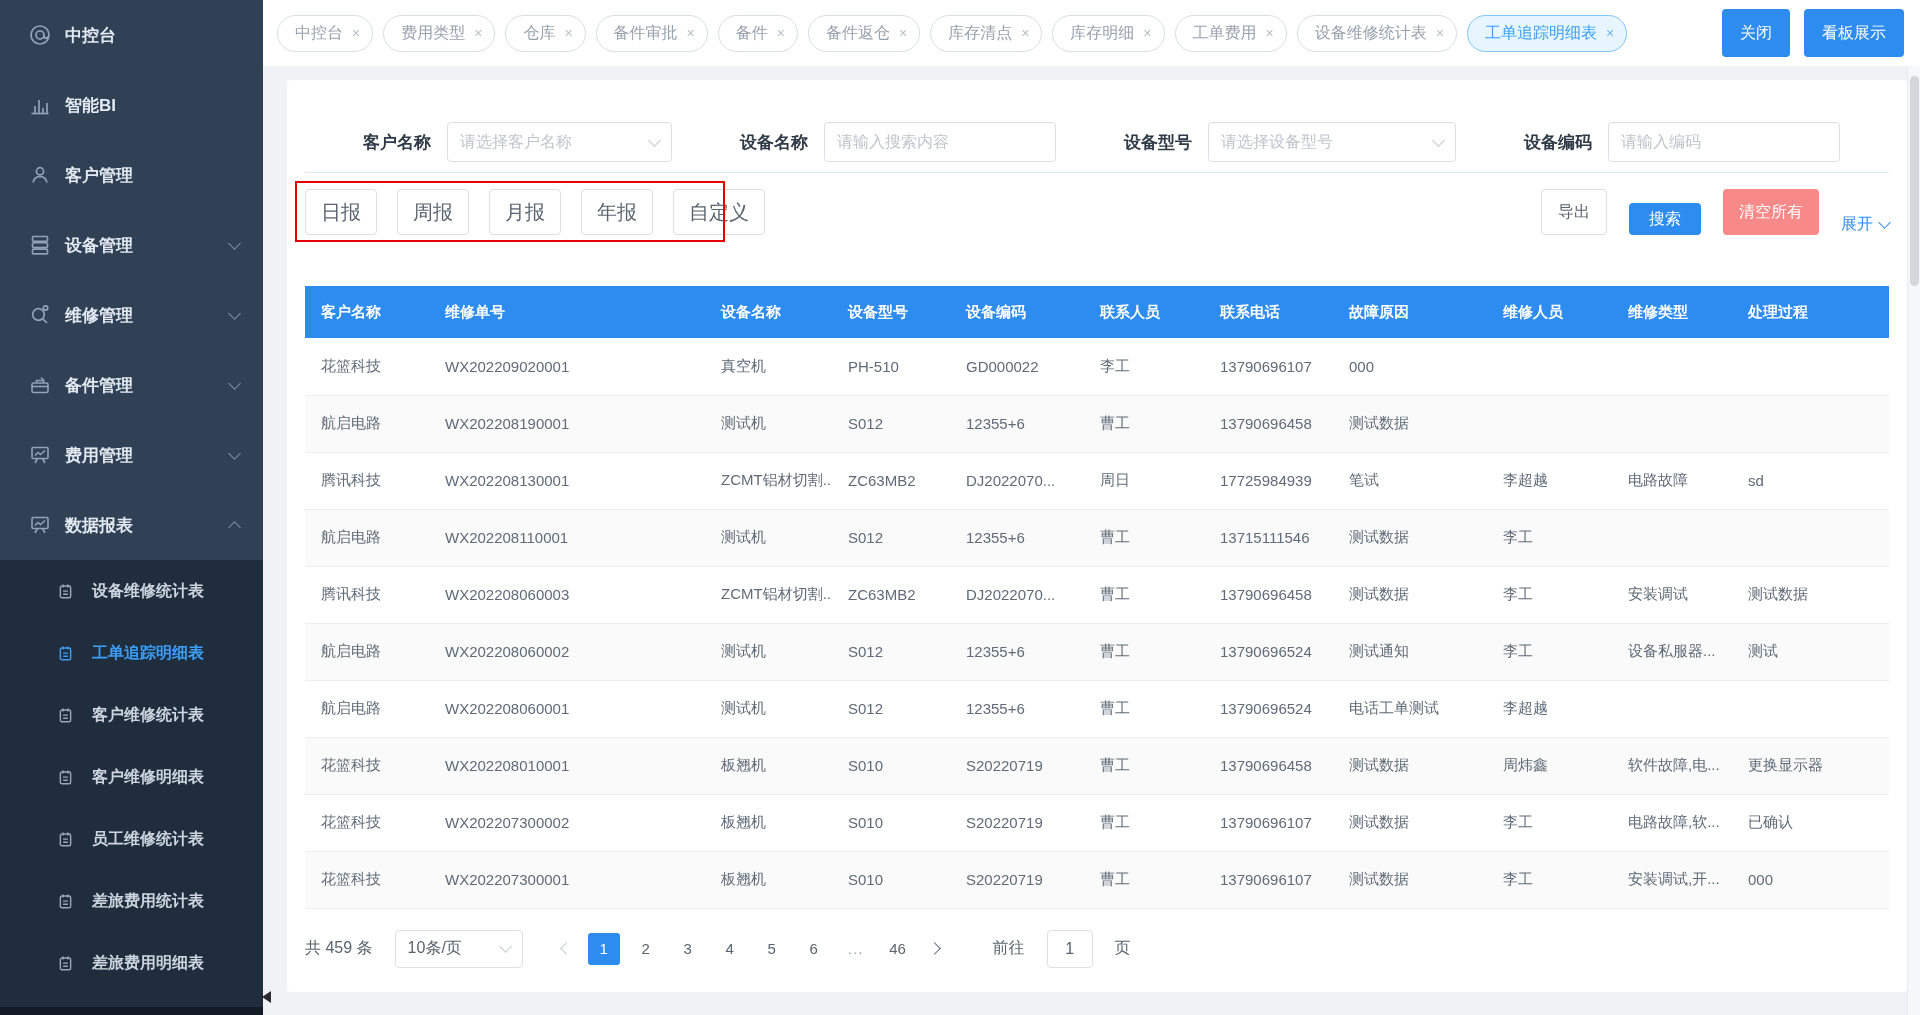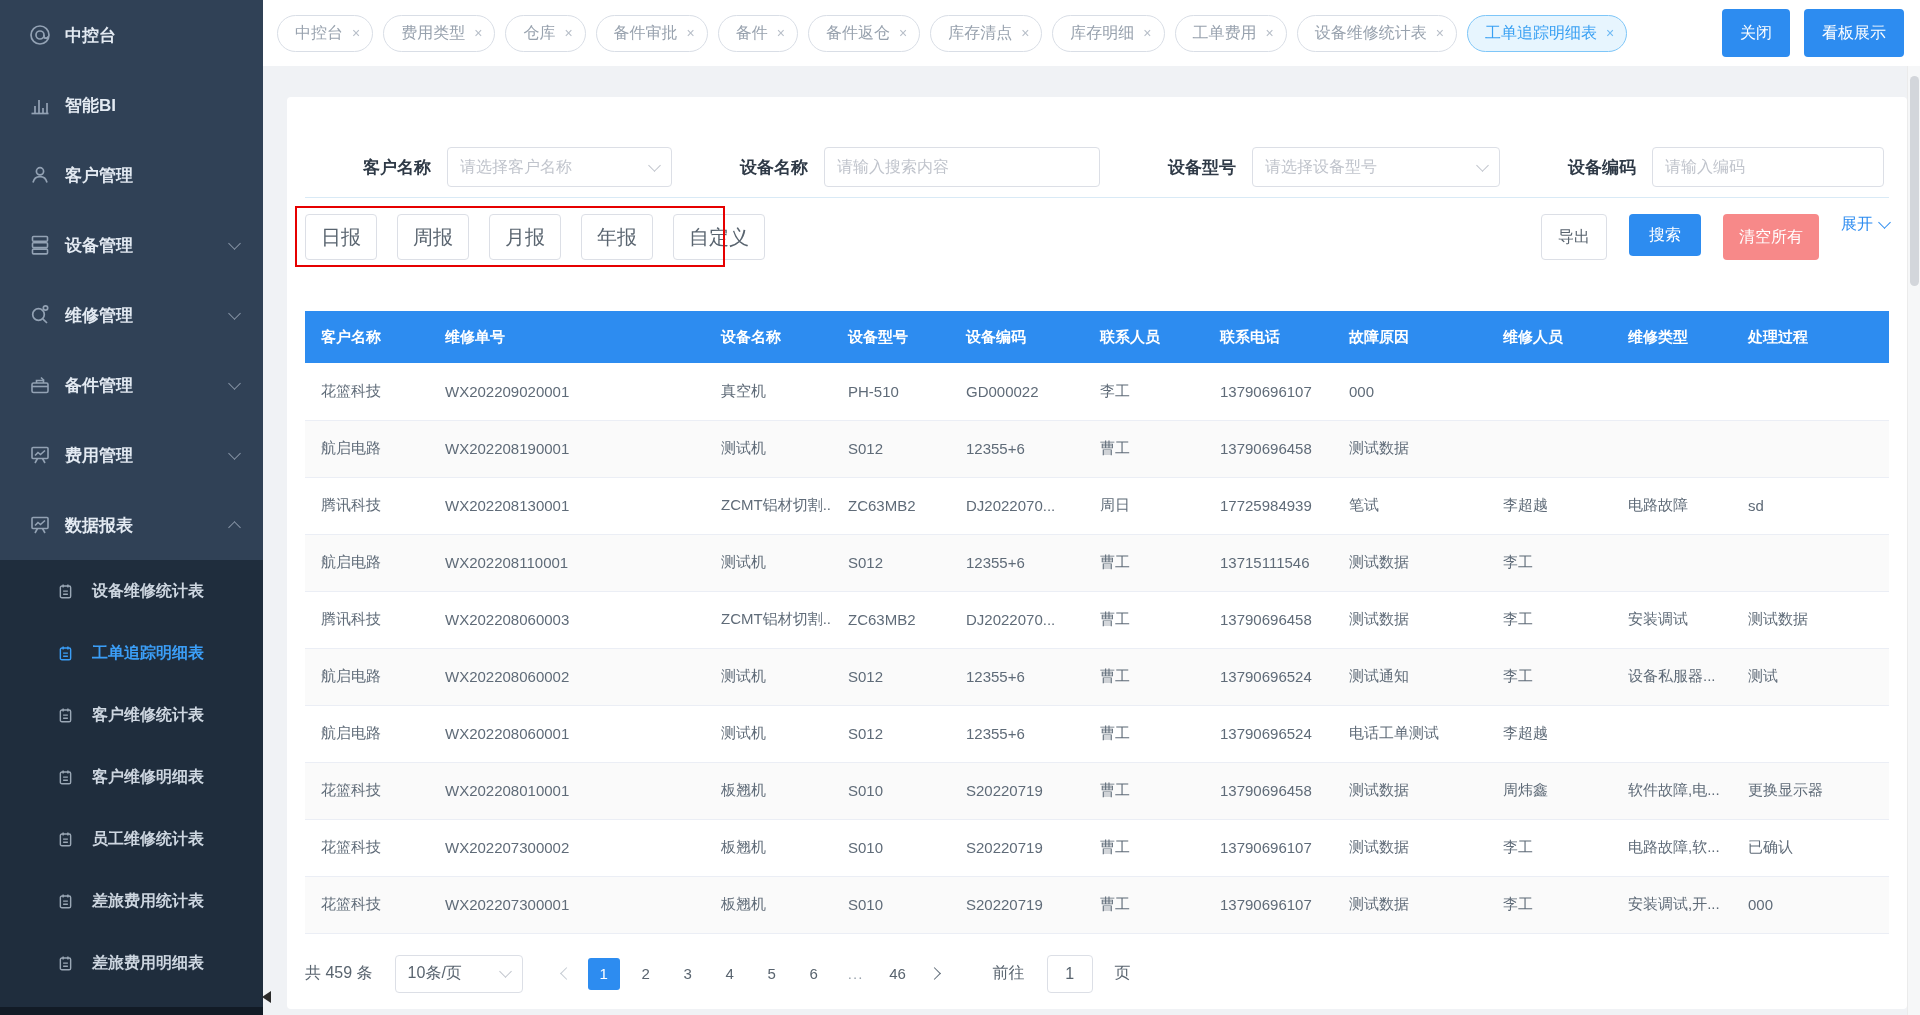--- a/index.html
+++ b/index.html
@@ -31,39 +31,39 @@
   .tabbar { position:absolute; left:263px; top:0; width:1657px; height:66px; background:#fff; display:flex; align-items:center; padding:0 16px 0 14px; }
   .tabs { display:flex; align-items:center; gap:10px; }
   .tab { height:37px; border:1px solid #d9dee6; border-radius:19px; display:flex; align-items:center; gap:9px; padding:0 12px 0 17px; color:#98a2ae; font-size:16px; background:#fff; cursor:pointer; white-space:nowrap; }
   .tab .tab-close { font-size:14px; color:#b7bec8; line-height:1; }
   .tab.active { background:#e7f5fe; border-color:#7ec6f8; color:#38a0f3; }
   .tab.active .tab-close { color:#6db9f5; }
   .topbtns { margin-left:auto; display:flex; gap:14px; }
   .btn-primary { height:48px; padding:0 18px; background:#2d8cf0; color:#fff; border:none; border-radius:4px; font-size:16px; cursor:pointer; font-family:inherit; }
 
   
-  .card { position:absolute; left:287px; top:97px; width:1620px; height:912px; background:#fff; border-radius:4px; padding:40px 18px; }
+  .card { position:absolute; left:287px; top:80px; width:1620px; height:912px; background:#fff; border-radius:4px; padding:32px 18px; }
 
   .filters { display:flex; align-items:center; height:60px; padding-left:58px; }
   .fgroup { display:flex; align-items:center; margin-right:68px; }
   .flabel { font-size:17px; color:#2f3a47; font-weight:bold; margin-right:16px; white-space:nowrap; }
   .ctl { height:40px; border:1px solid #dcdfe6; border-radius:4px; display:flex; align-items:center; padding:0 12px; color:#c0c4cc; font-size:16px; background:#fff; }
   .ctl .ph { flex:1; overflow:hidden; white-space:nowrap; }
   .ctl.select { cursor:pointer; }
   .ctl input { border:none; outline:none; width:100%; font-size:16px; font-family:inherit; color:#606266; }
   .ctl input::placeholder { color:#c0c4cc; }
   .divider { border-bottom:1px solid #d9eaf6; }
 
   .toolbar { margin-top:8px; height:62px; display:flex; align-items:center; position:relative; }
   .report-group { position:relative; display:flex; align-items:center; gap:20px; }
   .annotation { position:absolute; left:-10px; top:-8px; width:430px; height:61px; border:2px solid #e60000; pointer-events:none; }
   .rbtn { height:46px; padding:0 15px; border:1px solid #dcdfe6; border-radius:4px; background:#fff; color:#59646f; font-size:20px; cursor:pointer; font-family:inherit; white-space:nowrap; }
-  .toolbar-right { margin-left:auto; display:flex; align-items:flex-start; gap:22px; }
+  .toolbar-right { margin-left:auto; display:flex; align-items:flex-end; gap:22px; }
   .btn-outline { height:46px; padding:0 16px; border:1px solid #dcdfe6; border-radius:4px; background:#fff; color:#59646f; font-size:16px; cursor:pointer; font-family:inherit; }
-  .btn-search { height:42px; padding:0 20px; background:#2d8cf0; border:none; border-radius:4px; color:#fff; font-size:16px; cursor:pointer; font-family:inherit; }
+  .btn-search { height:32px; padding:0 20px; background:#2d8cf0; border:none; border-radius:4px; color:#fff; font-size:16px; cursor:pointer; font-family:inherit; }
   .btn-clear { height:46px; padding:0 16px; background:#f78989; border:none; border-radius:4px; color:#fff; font-size:16px; cursor:pointer; font-family:inherit; }
   .expand-link { color:#2d8cf0; font-size:16px; display:flex; align-items:center; gap:7px; cursor:pointer; }
 
   
   table.grid { margin-top:43px; width:1584px; border-collapse:collapse; table-layout:fixed; }
   table.grid th { background:#2d8cf0; color:#fff; font-size:15px; font-weight:bold; text-align:left; height:52px; padding:0 8px 0 16px; white-space:nowrap; overflow:hidden; }
   table.grid td { height:57px; font-size:15px; color:#5f6b78; padding:0 8px 0 16px; border-bottom:1px solid #ebeef5; white-space:nowrap; overflow:hidden; }
   table.grid tbody tr:nth-child(even) td { background:#fafafa; }
   td.link { color:#3da0f5; cursor:pointer; }
 
@@ -270,21 +270,21 @@
   <div class="filters">
     <div class="fgroup">
       <span class="flabel">客户名称</span>
       <div class="ctl select" style="width:225px;">
         <span class="ph">请选择客户名称</span>
         <i class="chev down"></i>
       </div>
     </div>
     <div class="fgroup">
       <span class="flabel">设备名称</span>
-      <div class="ctl" style="width:276px;">
+      <div class="ctl" style="width:232px;">
         <input type="text" placeholder="请输入搜索内容" style="">
       </div>
     </div>
     <div class="fgroup">
       <span class="flabel">设备型号</span>
       <div class="ctl select" style="width:248px;">
         <span class="ph">请选择设备型号</span>
         <i class="chev down"></i>
       </div>
     </div>

